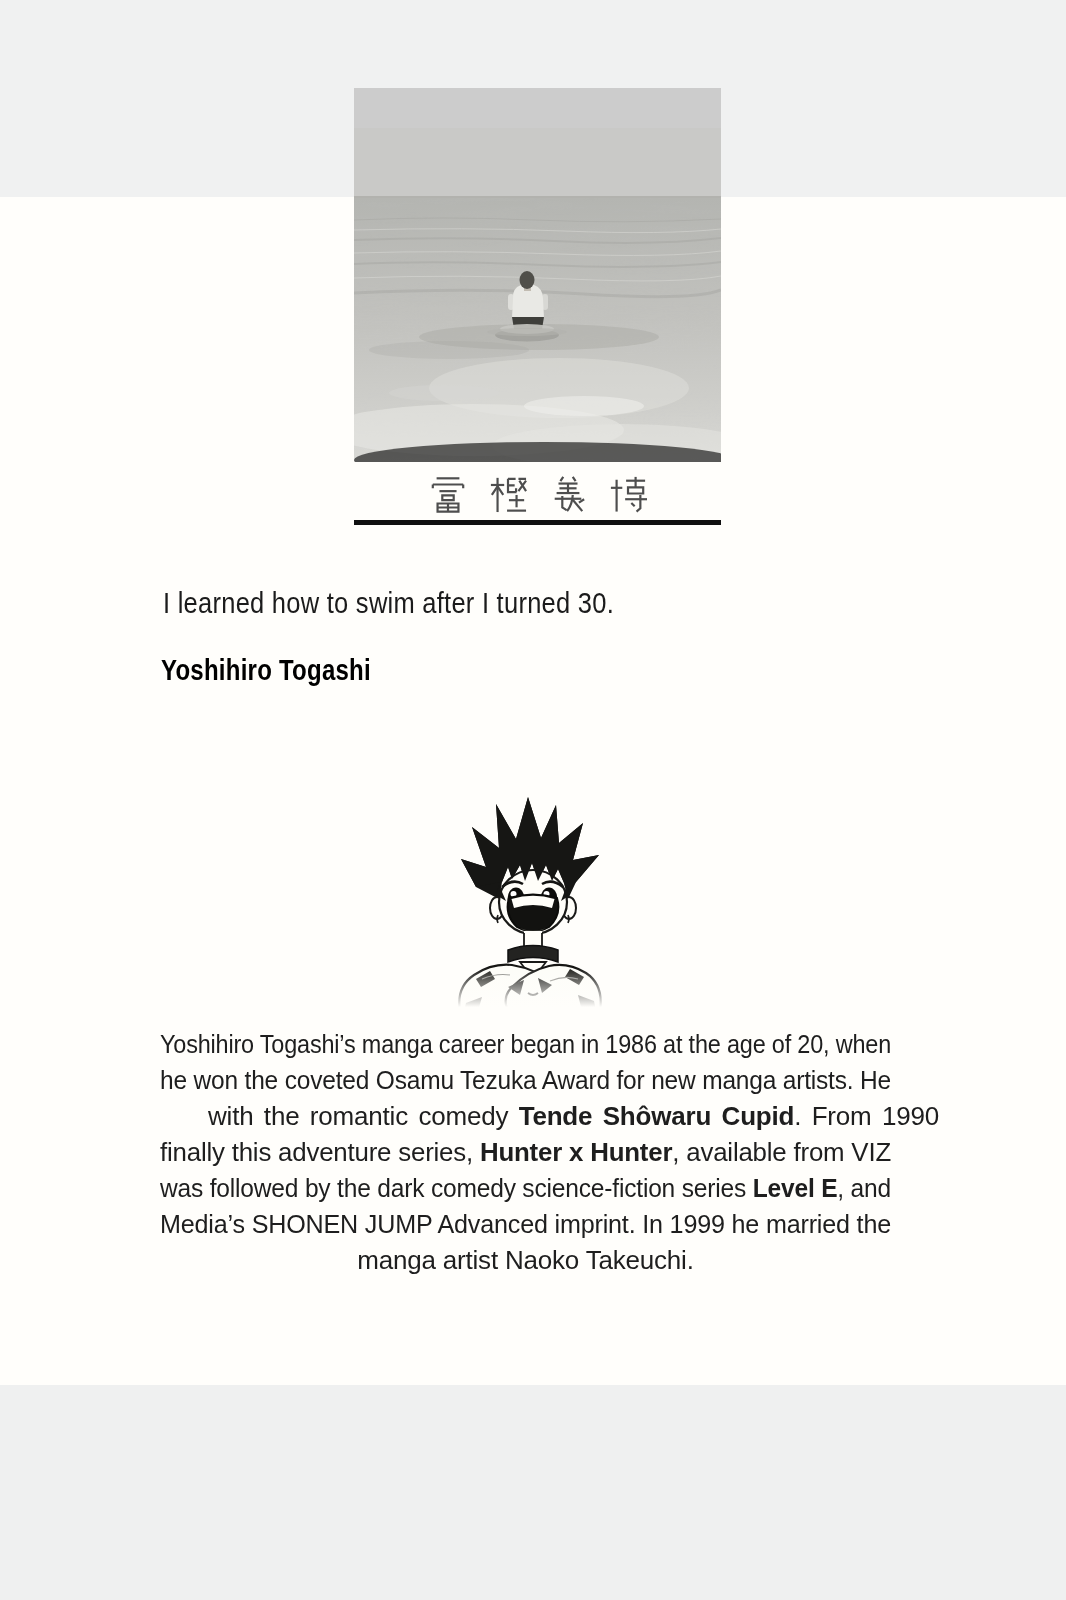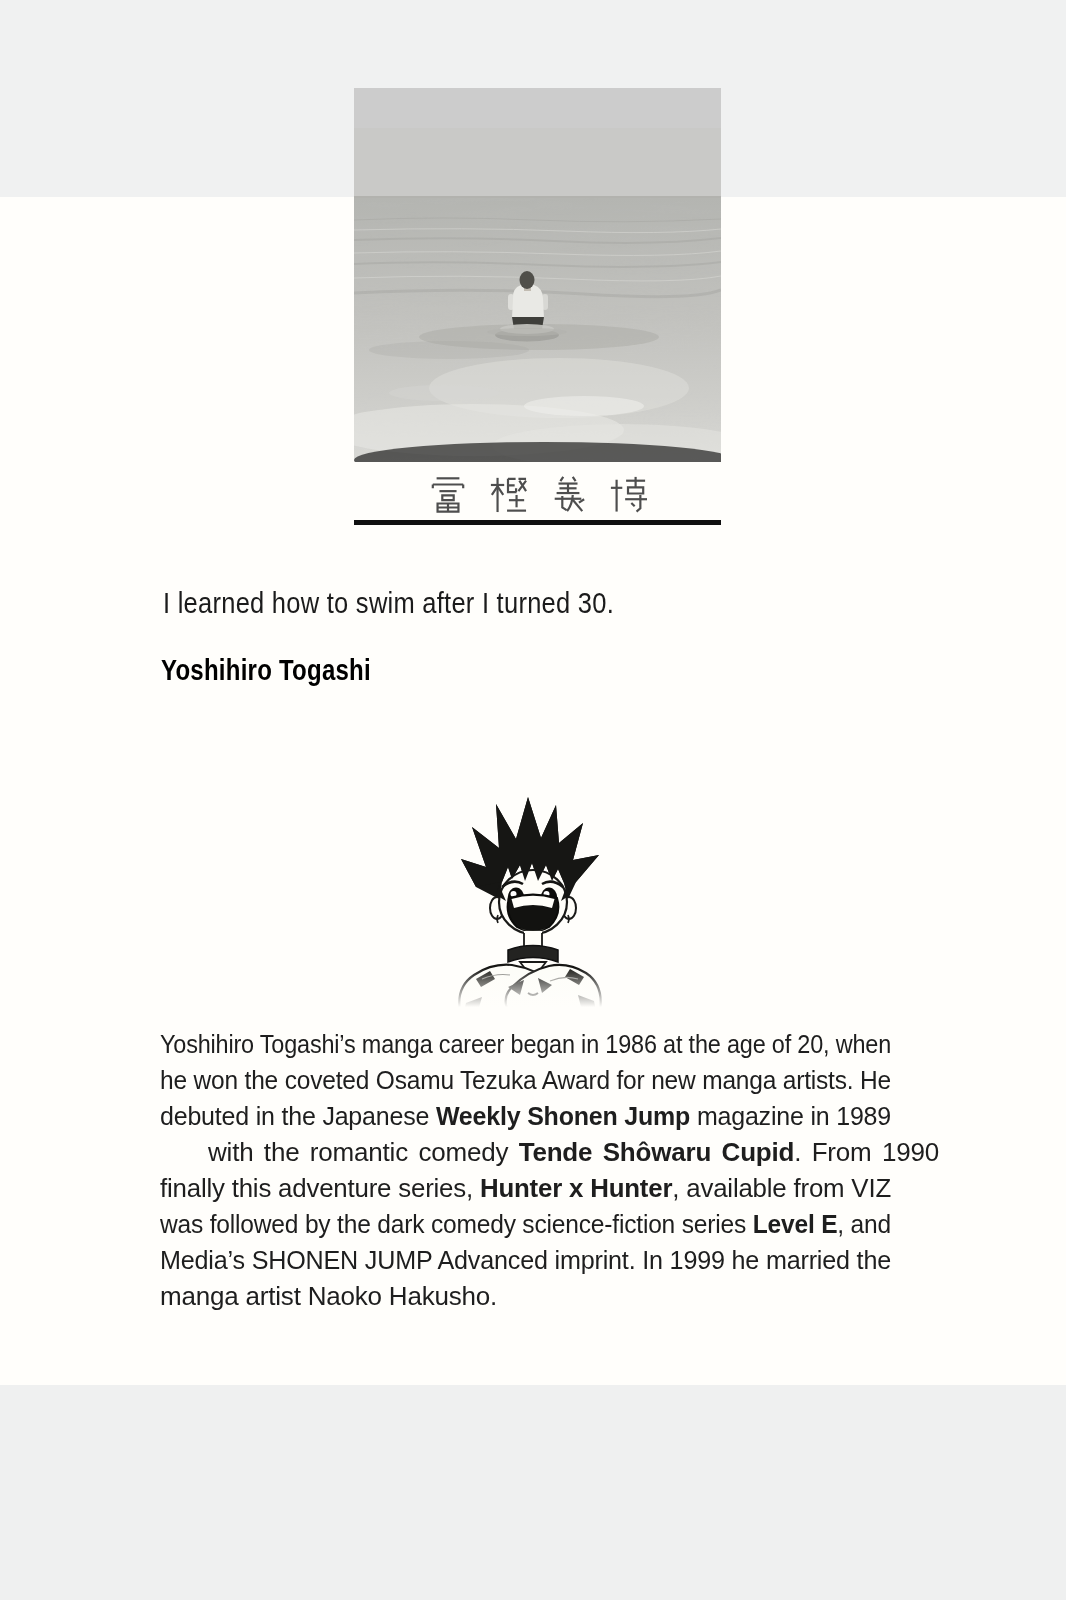--- a/index.html
+++ b/index.html
@@ -47,21 +47,21 @@
   .gon{position:absolute;left:452px;top:797px;width:156px;height:214px;}
   .gon svg{display:block;}
   .gon-fade{
     position:absolute;left:448px;top:968px;width:166px;height:46px;
     background:linear-gradient(to bottom, rgba(255,254,251,0), #fffefb 85%);
   }
 
   
   .bio{
     position:absolute;left:160px;top:1029px;width:731px;
-    font-size:26px;color:#1e1e1e;letter-spacing:-0.2px;
+    font-size:26px;color:#1e1e1e;letter-spacing:-0.2px;text-align:center;
   }
   .bio-row{height:36px;}
   .bio-line{display:inline-block;white-space:nowrap;transform-origin:0 50%;}
   .bio-line .b{font-weight:700;}
 </style>
 </head>
 <body>
 
 <div class="screen">
   <div class="band top"></div>
@@ -229,20 +229,19 @@
 
       <path d="M30 182 Q44 176 58 178 M98 184 Q112 178 126 182" fill="none" stroke="#8d8d89" stroke-width="1.2"></path>
       <path d="M76 196 Q81 200 86 196" fill="none" stroke="#161614" stroke-width="1.8"></path>
     </svg>
   </div>
   <div class="gon-fade"></div>
 
   <div class="bio">
       <div class="bio-row"><div class="bio-line" style="transform: scaleX(0.901235);"><span>Yoshihiro Togashi’s manga career began in 1986 at the age of 20, when</span></div></div>
       <div class="bio-row"><div class="bio-line" style="transform: scaleX(0.94258);"><span>he won the coveted Osamu Tezuka Award for new manga artists. He</span></div></div>
-      <div class="bio-row"><div class="bio-line" style="transform: scaleX(0.960618);"><span>debuted in the Japanese </span><span class="b">Weekly Shonen Jump</span><span> magazine in 1989</span></div></div>
       <div class="bio-row"><div class="bio-line" style="word-spacing: 3.41016px; margin-left: 48px;"><span>with the romantic comedy </span><span class="b">Tende Shôwaru Cupid</span><span>. From 1990</span></div></div>
       <div class="bio-row"><div class="bio-line" style="transform: scaleX(0.994135);"><span>finally this adventure series, </span><span class="b">Hunter x Hunter</span><span>, available from VIZ</span></div></div>
       <div class="bio-row"><div class="bio-line" style="transform: scaleX(0.944178);"><span>was followed by the dark comedy science-fiction series </span><span class="b">Level E</span><span>, and</span></div></div>
       <div class="bio-row"><div class="bio-line" style="transform: scaleX(0.967131);"><span>Media’s SHONEN JUMP Advanced imprint. In 1999 he married the</span></div></div>
-      <div class="bio-row"><div class="bio-line"><span>manga artist Naoko Hakusho.</span></div></div>
+      <div class="bio-row"><div class="bio-line"><span>manga artist Naoko Takeuchi.</span></div></div>
     </div>
 </div>
 
 </body></html>

